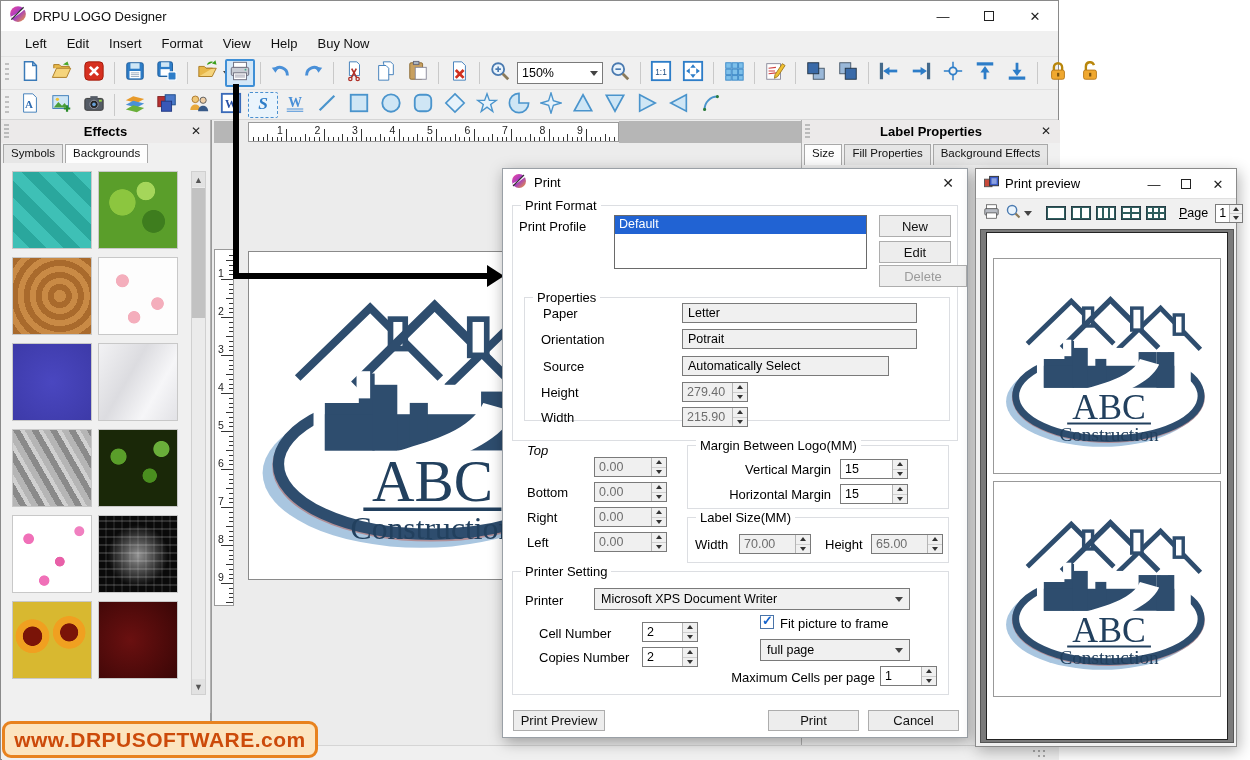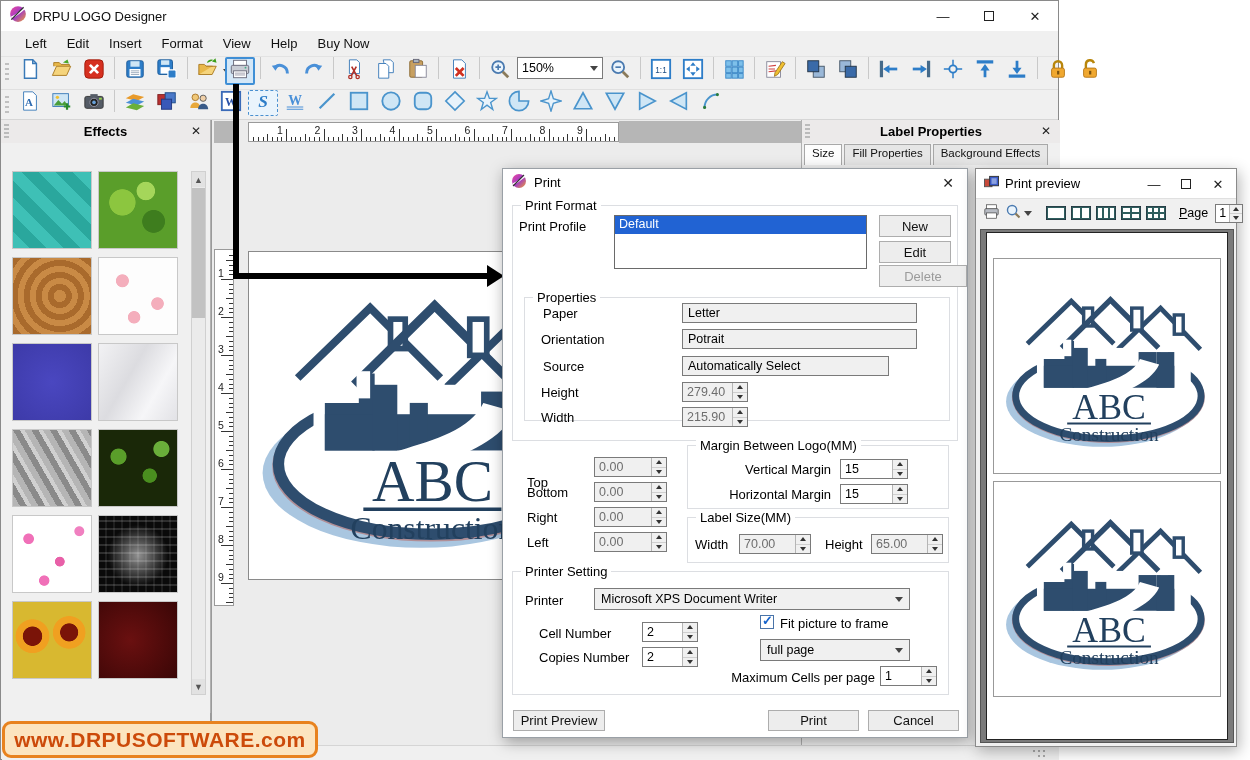--- a/index.html
+++ b/index.html
@@ -9,21 +9,21 @@
   
   .app { position:absolute; left:0; top:0; width:1059px; height:760px; background:#f0f0f0; border:1px solid #8a8a8a; }
   .titlebar { position:absolute; left:0; top:0; width:100%; height:30px; background:#fff; display:flex; align-items:center; }
   .titlebar .appicon { margin:0 6px 0 8px; }
   .titlebar .title { font-size:13px; color:#111; }
   .capbtns { position:absolute; right:0; top:0; height:30px; display:flex; }
   .capbtn { width:46px; height:30px; display:flex; align-items:center; justify-content:center; font-size:13px; color:#222; }
   .capbtn .sq { width:10px; height:10px; border:1px solid #222; }
   .menubar { position:absolute; left:0; top:30px; width:100%; height:26px; background:#f0f0f0; display:flex; align-items:center; padding-left:14px; border-bottom:1px solid #e3e3e3;}
   .menuitem { font-size:13px; color:#111; padding:4px 10px; }
-  .toolbar { position:absolute; left:0; width:100%; background:#f0f0f0; display:flex; align-items:flex-start; gap:2px; padding-left:14px; }
+  .toolbar { position:absolute; left:0; width:100%; background:#f0f0f0; display:flex; align-items:center; gap:2px; padding-left:14px; }
   #toolbar-main { top:56px; height:33px; border-bottom:1px solid #e0e0e0; }
   #toolbar-draw { top:89px; height:30px; border-bottom:1px solid #d6d6d6; }
   .tgrip { position:absolute; left:4px; width:4px; top:6px; bottom:6px; background:repeating-linear-gradient(180deg,#c0c0c0 0 2px,transparent 2px 5px); }
   .tool { width:30px; height:28px; display:flex; align-items:center; justify-content:center; border:1px solid transparent; border-radius:2px; position:relative; flex:0 0 auto; }
   #toolbar-draw .tool { height:26px; }
   .tool.hl { border:2px solid #3f8fd6; background:#d4e7f7; }
   .tool.sel { border:1px dashed #4a90d0; background:#eaf4fc; }
   .tsep { width:1px; height:22px; background:#c9c9c9; margin:0 3px; flex:0 0 auto; }
   .zoom-combo { width:86px; height:22px; background:#fff; border:1px solid #7a7a7a; display:flex; align-items:center; font-size:12.5px; padding:0 4px; gap:4px; flex:0 0 auto; }
   .zoom-combo span.val { flex:1; }
@@ -728,20 +728,24 @@
   <text x="153" y="248" font-family="Liberation Serif, DejaVu Serif, serif" font-size="28" fill="#22405e" text-anchor="middle">Construction</text>
         </svg>
     </div>
 
     <div class="effects-panel">
       <div class="panel-header">
         <span class="panel-grip"></span>
         <span>Effects</span>
         <span class="panel-close">✕</span>
       </div>
+      <div class="panel-tabs">
+        <span class="ptab">Symbols</span>
+        <span class="ptab active">Backgrounds</span>
+      </div>
       <div class="thumb-grid" id="thumb-grid">
           <div class="thumb" style="background: repeating-linear-gradient(45deg, rgb(62, 192, 182) 0px, rgb(62, 192, 182) 12px, rgb(42, 167, 157) 12px, rgb(42, 167, 157) 24px);"></div>
           <div class="thumb" style="background: radial-gradient(circle at 30% 40%, rgb(140, 198, 63) 18%, transparent 19%), radial-gradient(circle at 70% 65%, rgb(62, 125, 30) 15%, transparent 16%), radial-gradient(circle at 60% 25%, rgb(165, 214, 90) 12%, transparent 13%), rgb(90, 158, 42);"></div>
           <div class="thumb" style="background: repeating-radial-gradient(circle at 60% 50%, rgb(201, 138, 69) 0px, rgb(201, 138, 69) 6px, rgb(169, 106, 44) 6px, rgb(169, 106, 44) 12px);"></div>
           <div class="thumb" style="background: radial-gradient(circle at 30% 30%, rgb(244, 174, 188) 8%, transparent 9%), radial-gradient(circle at 75% 60%, rgb(244, 174, 188) 8%, transparent 9%), radial-gradient(circle at 45% 78%, rgb(244, 174, 188) 8%, transparent 9%), rgb(253, 253, 253);"></div>
           <div class="thumb" style="background: radial-gradient(circle, rgb(74, 71, 192), rgb(61, 58, 168));"></div>
           <div class="thumb" style="background: linear-gradient(120deg, rgb(242, 242, 244), rgb(220, 220, 224) 40%, rgb(246, 246, 248) 70%, rgb(226, 226, 230));"></div>
           <div class="thumb" style="background: repeating-linear-gradient(60deg, rgb(181, 181, 181) 0px, rgb(181, 181, 181) 6px, rgb(138, 138, 138) 6px, rgb(138, 138, 138) 12px, rgb(208, 208, 208) 12px, rgb(208, 208, 208) 16px);"></div>
           <div class="thumb" style="background: radial-gradient(circle at 25% 35%, rgb(90, 158, 42) 10%, transparent 11%), radial-gradient(circle at 65% 60%, rgb(74, 142, 31) 10%, transparent 11%), radial-gradient(circle at 80% 25%, rgb(106, 174, 58) 9%, transparent 10%), rgb(26, 40, 8);"></div>
           <div class="thumb" style="background: radial-gradient(circle at 20% 30%, rgb(240, 112, 184) 6%, transparent 7%), radial-gradient(circle at 60% 60%, rgb(232, 96, 168) 7%, transparent 8%), radial-gradient(circle at 85% 20%, rgb(240, 128, 192) 5%, transparent 6%), radial-gradient(circle at 40% 85%, rgb(240, 112, 184) 6%, transparent 7%), rgb(255, 255, 255);"></div>
@@ -825,21 +829,21 @@
     </div>
     <span class="dlbl" style="left:38px;top:241px;">Width</span>
     <div class="spin dis" style="left:179px;top:238px;width:66px;">
       <span class="spin-val">215.90</span>
         <span class="spin-btns">
           <i class="up"></i>
           <i class="dn"></i>
         </span>
     </div>
 
-    <span class="dlbl" style="left:24px;top:306px;">Top</span>
+    <span class="dlbl" style="left:24px;top:274px;font-style:italic;">Top</span>
     <div class="spin dis" style="left:91px;top:288px;width:73px;">
         <span class="spin-val">0.00</span>
         <span class="spin-btns">
           <i class="up"></i>
           <i class="dn"></i>
         </span>
       </div>
     <span class="dlbl" style="left:24px;top:316px;">Bottom</span>
     <div class="spin dis" style="left:91px;top:313px;width:73px;">
         <span class="spin-val">0.00</span>

